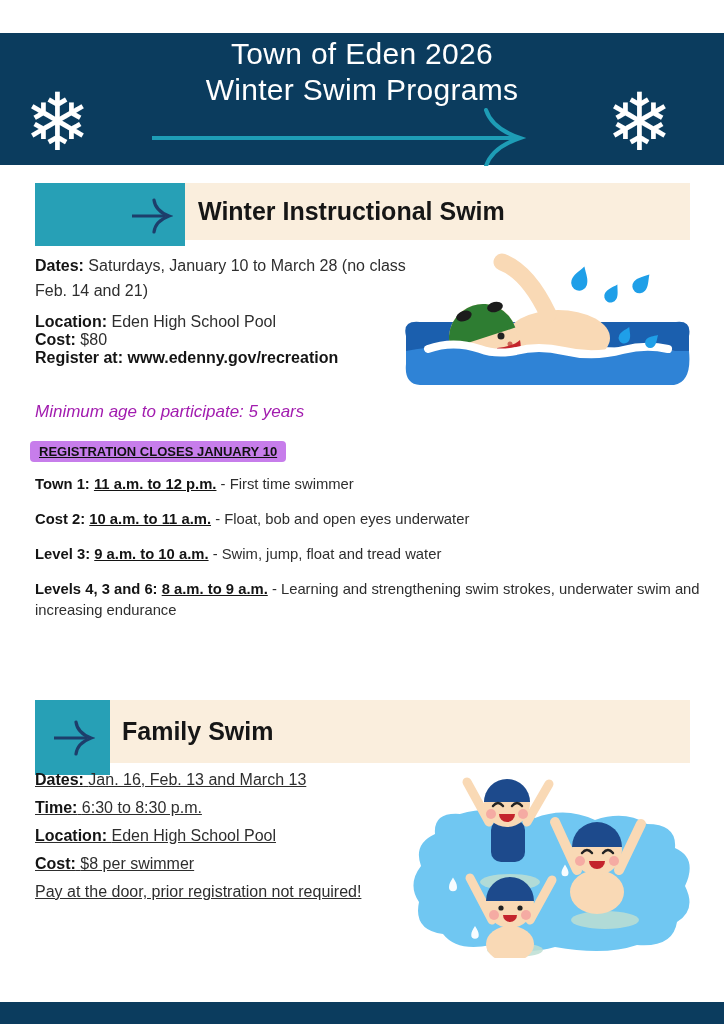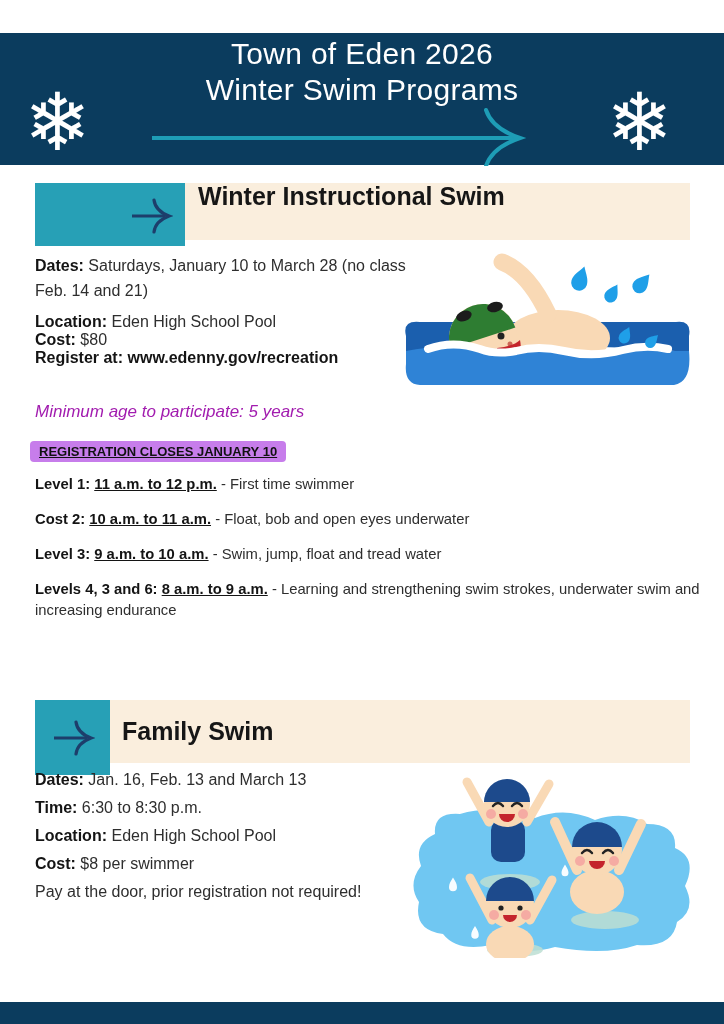--- a/index.html
+++ b/index.html
@@ -20,36 +20,36 @@
   .band{position:absolute;left:35px;width:655px;background:#faeedd;}
   .band1{top:183px;height:57px;}
   .band2{top:700px;height:63px;}
   .tealbox{position:absolute;background:#27a0b6;}
   .box1{left:35px;top:183px;width:150px;height:63px;}
   .box2{left:35px;top:700px;width:75px;height:75px;}
   .tealbox svg{position:absolute;}
   .box1 svg{right:12px;top:11px;}
   .box2 svg{left:16px;top:16px;}
   .section-title{position:absolute;font-weight:bold;color:#161616;font-size:25px;}
-  .t1{left:198px;top:168px;height:57px;line-height:57px;}
+  .t1{left:198px;top:183px;height:57px;line-height:57px;}
   .t2{left:122px;top:700px;height:77px;line-height:63px;}
   
   p{margin:0;}
   .lbl{font-weight:bold;color:#141414;margin-top:28px;}
   .dates1{position:absolute;left:35px;top:253px;width:372px;font-size:16px;line-height:25px;}
   .loc-block{position:absolute;left:35px;top:313px;font-size:16px;line-height:18px;}
   .bold-line{font-weight:bold;color:#141414;}
   .min-age{position:absolute;left:35px;top:402px;font-style:italic;font-size:17px;color:#a21caf;}
   .reg-highlight{position:absolute;left:30px;top:441px;background:#c77deb;border-radius:4px;
     padding:3px 9px;font-size:13px;font-weight:bold;color:#111;}
   .reg-highlight span{text-decoration:underline;}
   .levels{position:absolute;left:35px;top:474px;width:684px;font-size:14.8px;line-height:21px;}
   .levels p{margin:0 0 14px 0;}
   .lvl-time{font-weight:bold;color:#141414;text-decoration:underline;}
-  .family-block{position:absolute;left:35px;top:770px;font-size:16px;line-height:20px;}
+  .family-block{position:absolute;left:35px;top:770px;font-size:16px;line-height:20px;text-decoration:underline;}
   .family-block p{margin:0 0 8px 0;}
   
   .crawl-illo{position:absolute;left:398px;top:252px;}
   .family-illo{position:absolute;left:405px;top:762px;}
   
   .footer-band{position:absolute;left:0;top:1002px;width:724px;height:22px;background:#0b3c5e;}
 </style>
 </head>
 <body>
 
@@ -129,21 +129,21 @@
   </svg>
 
   <p class="min-age">Minimum age to participate: 5 years</p>
 
   <div class="reg-highlight">
     <span>REGISTRATION CLOSES JANUARY 10</span>
   </div>
 
   <div class="levels">
     <p>
-      <span class="lbl">Level 1:</span>
+      <span class="lbl">Town 1:</span>
       <span class="lvl-time">11 a.m. to 12 p.m.</span>
       <span>- First time swimmer</span>
     </p>
     <p>
       <span class="lbl">Cost 2:</span>
       <span class="lvl-time">10 a.m. to 11 a.m.</span>
       <span>- Float, bob and open eyes underwater</span>
     </p>
     <p>
       <span class="lbl">Level 3:</span>

